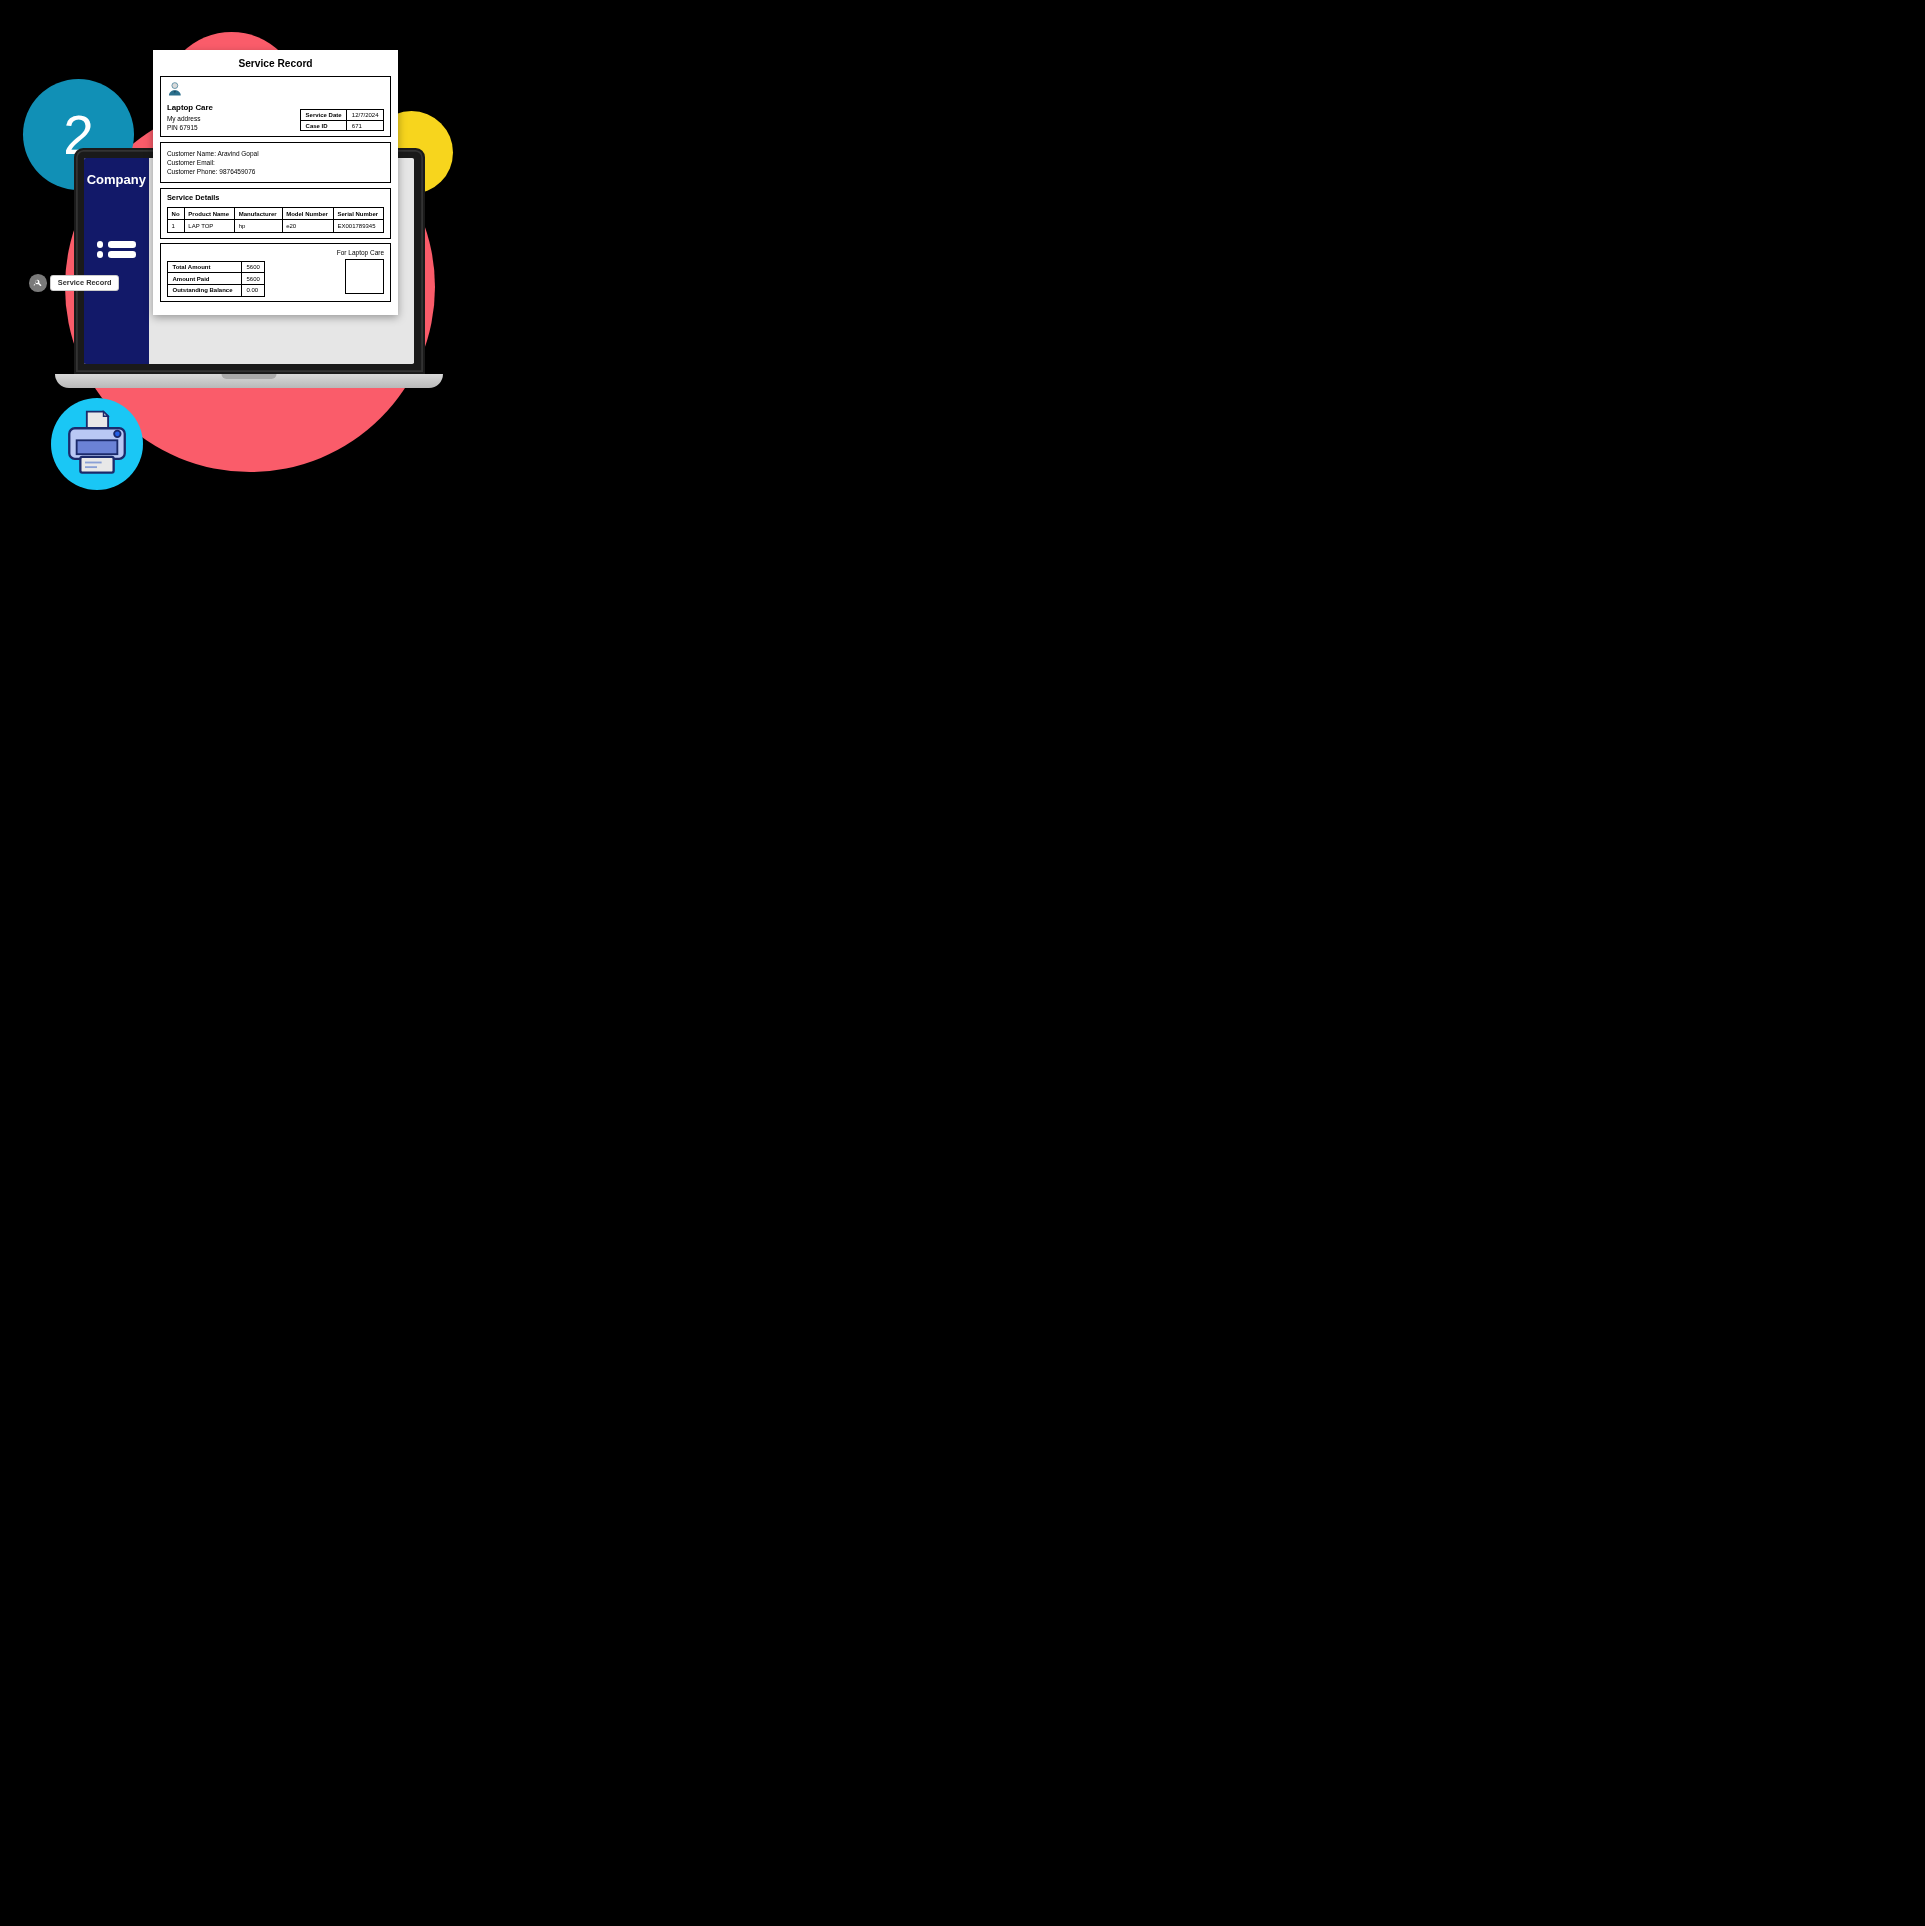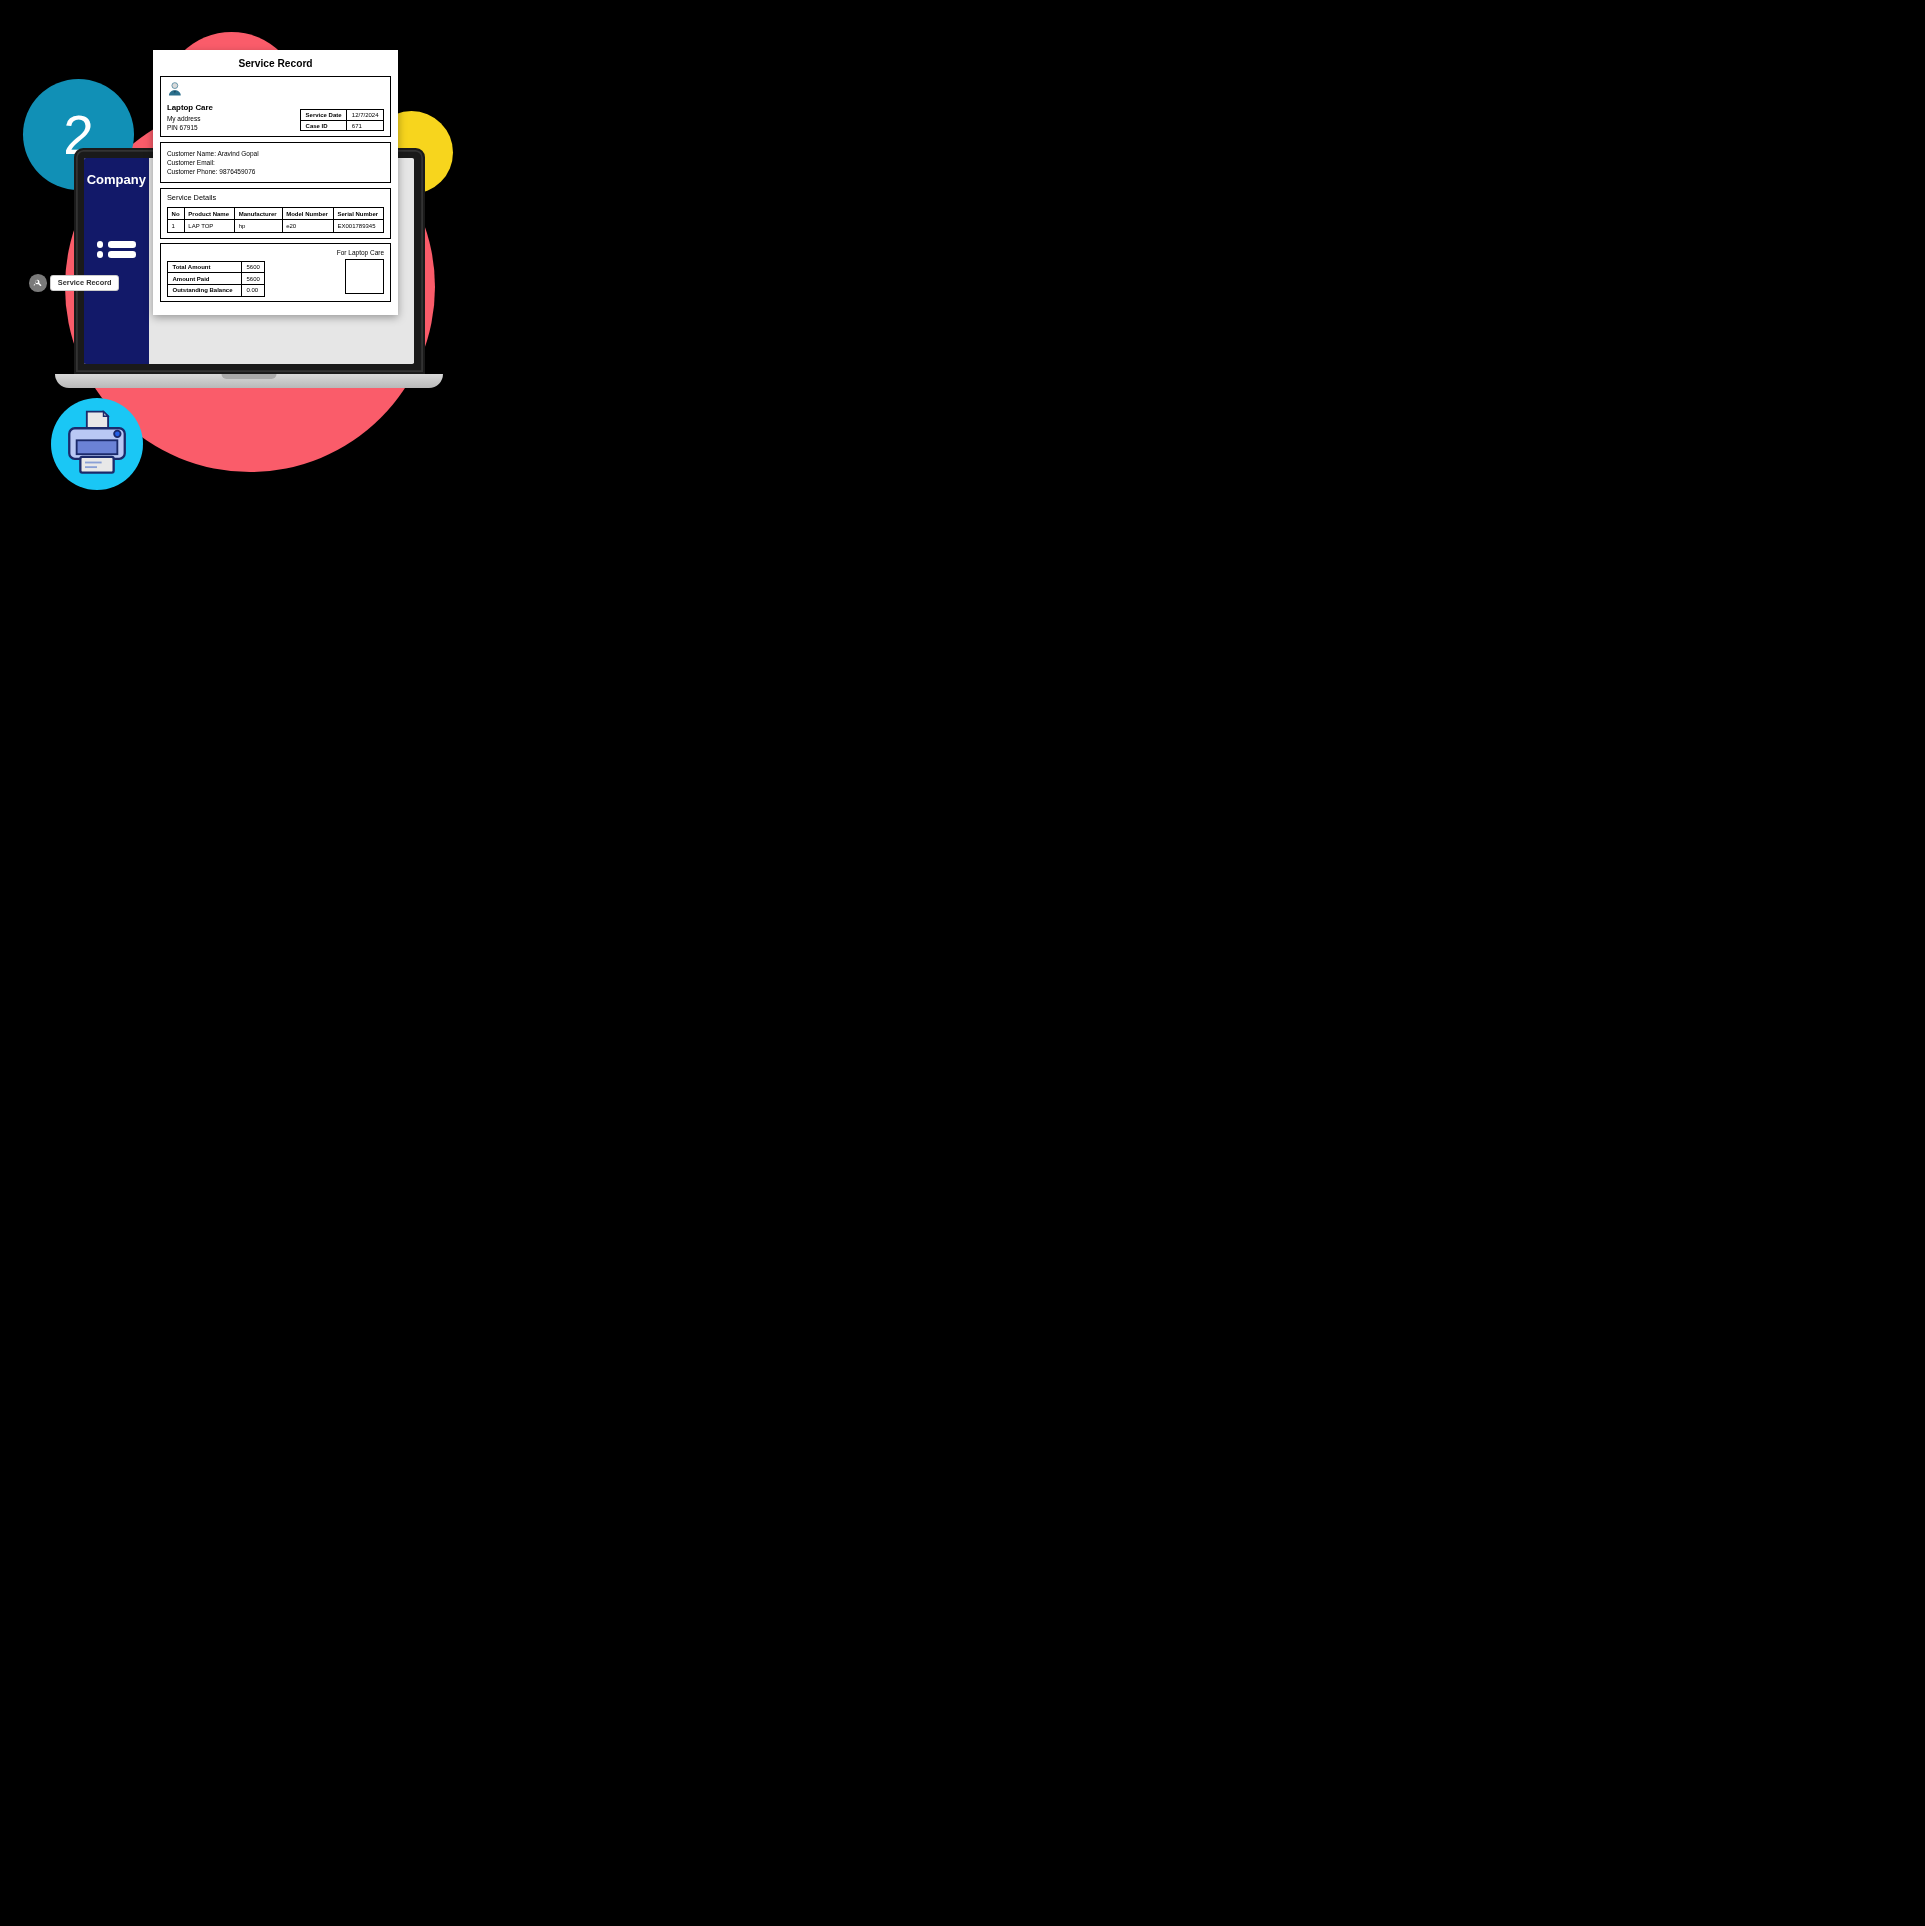--- a/index.html
+++ b/index.html
@@ -100,21 +100,21 @@
   .company-name { font-weight: bold; font-size: 7.9px; margin-top: 2px; }
   .person-icon svg { width: 15.7px; height: 15.7px; }
   .mini-table { border-collapse: collapse; font-size: 6px; }
   .mini-table td {
     border: 0.7px solid #000; padding: 1.8px 4.6px; font-weight: bold;
   }
   .mini-table td.val { font-weight: normal; }
 
   .cust-line { margin: 2.3px 0; font-size: 6.5px; }
 
-  .sec-title { font-weight: normal; font-size: 7.4px; margin-bottom: 4.6px; }
+  .sec-title { font-weight: bold; font-size: 7.4px; margin-bottom: 4.6px; }
 
   .details-table {
     width: 100%; border-collapse: collapse; font-size: 6px;
   }
   .details-table th, .details-table td {
     border: 0.7px solid #000; text-align: left; padding: 2.8px 3.7px;
   }
   .details-table th { font-weight: bold; }
 
   .footer-box { display: flex; justify-content: space-between; align-items: flex-start; position: relative; }

